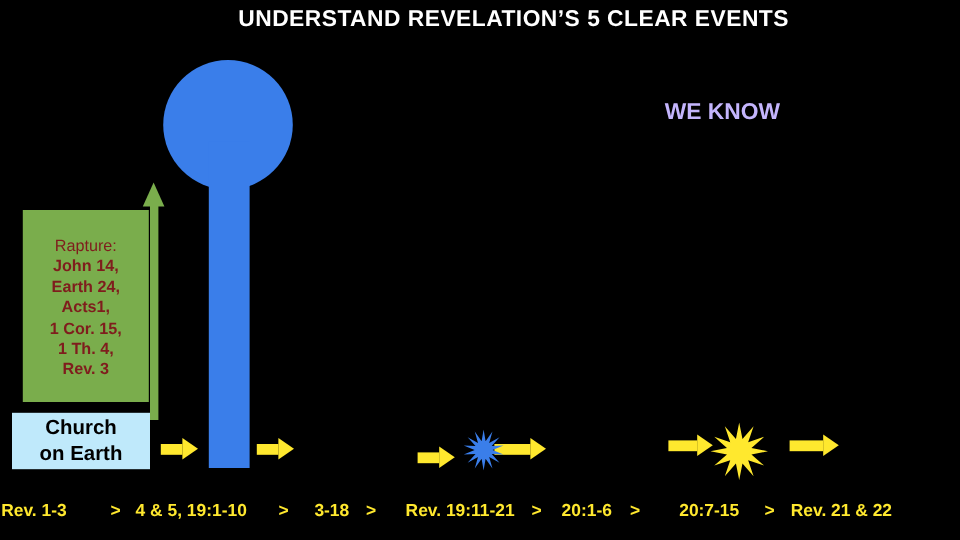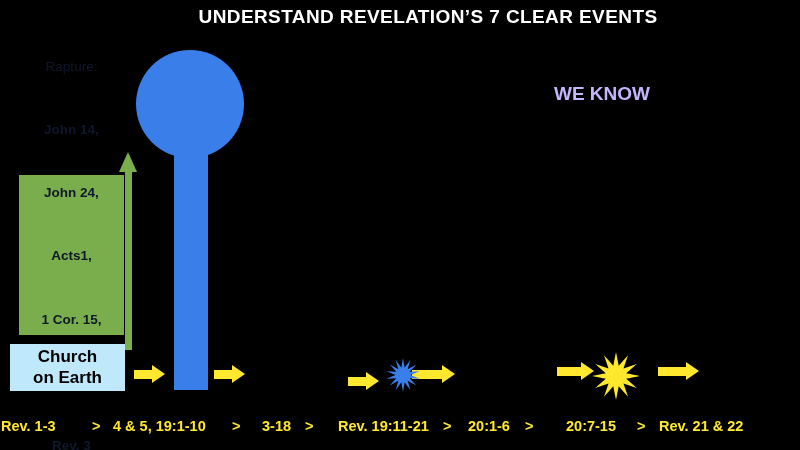--- a/index.html
+++ b/index.html
@@ -64,32 +64,31 @@
   }
 
   
   #rapture-box {
     position: absolute;
     left: 19px;
     top: 175px;
     width: 105px;
     height: 160px;
     background: #7aad4c;
-    color: #0f172a;
+    color: #7f1d1d;
     font-size: 13.5px;
     font-weight: bold;
     line-height: 1.28;
     text-align: center;
     display: flex;
     flex-direction: column;
     align-items: center;
     justify-content: center;
     padding-top: 2px;
     box-sizing: border-box;
-    gap: 46px;
   }
   #rapture-box .line { display: block; }
   #rapture-box .line.first { font-weight: normal; }
 
   
   #green-arrow-shaft {
     position: absolute;
     left: 125px;
     top: 168px;
     width: 7px;
@@ -167,37 +166,37 @@
     position: absolute;
     top: 0;
   }
 </style>
 </head>
 <body>
 
 <div id="stage">
 
   <div id="headline">
-    <span id="headline-shift">UNDERSTAND REVELATION’S 7 CLEAR EVENTS</span>
+    <span id="headline-shift">UNDERSTAND REVELATION’S 5 CLEAR EVENTS</span>
   </div>
 
   <div id="weknow">
     <div>WE KNOW</div>
   </div>
 
   <div id="head"></div>
   <div id="stem"></div>
 
   <div id="green-arrow-shaft"></div>
   <div id="green-arrow-head"></div>
 
   <div id="rapture-box">
     <span class="line first">Rapture:</span>
     <span class="line">John 14,</span>
-    <span class="line">John 24,</span>
+    <span class="line">Earth 24,</span>
     <span class="line">Acts1,</span>
     <span class="line">1 Cor. 15,</span>
     <span class="line">1 Th. 4,</span>
     <span class="line">Rev. 3</span>
   </div>
 
   <div id="church-box">
     <span>Church</span>
     <span>on Earth</span>
   </div>

